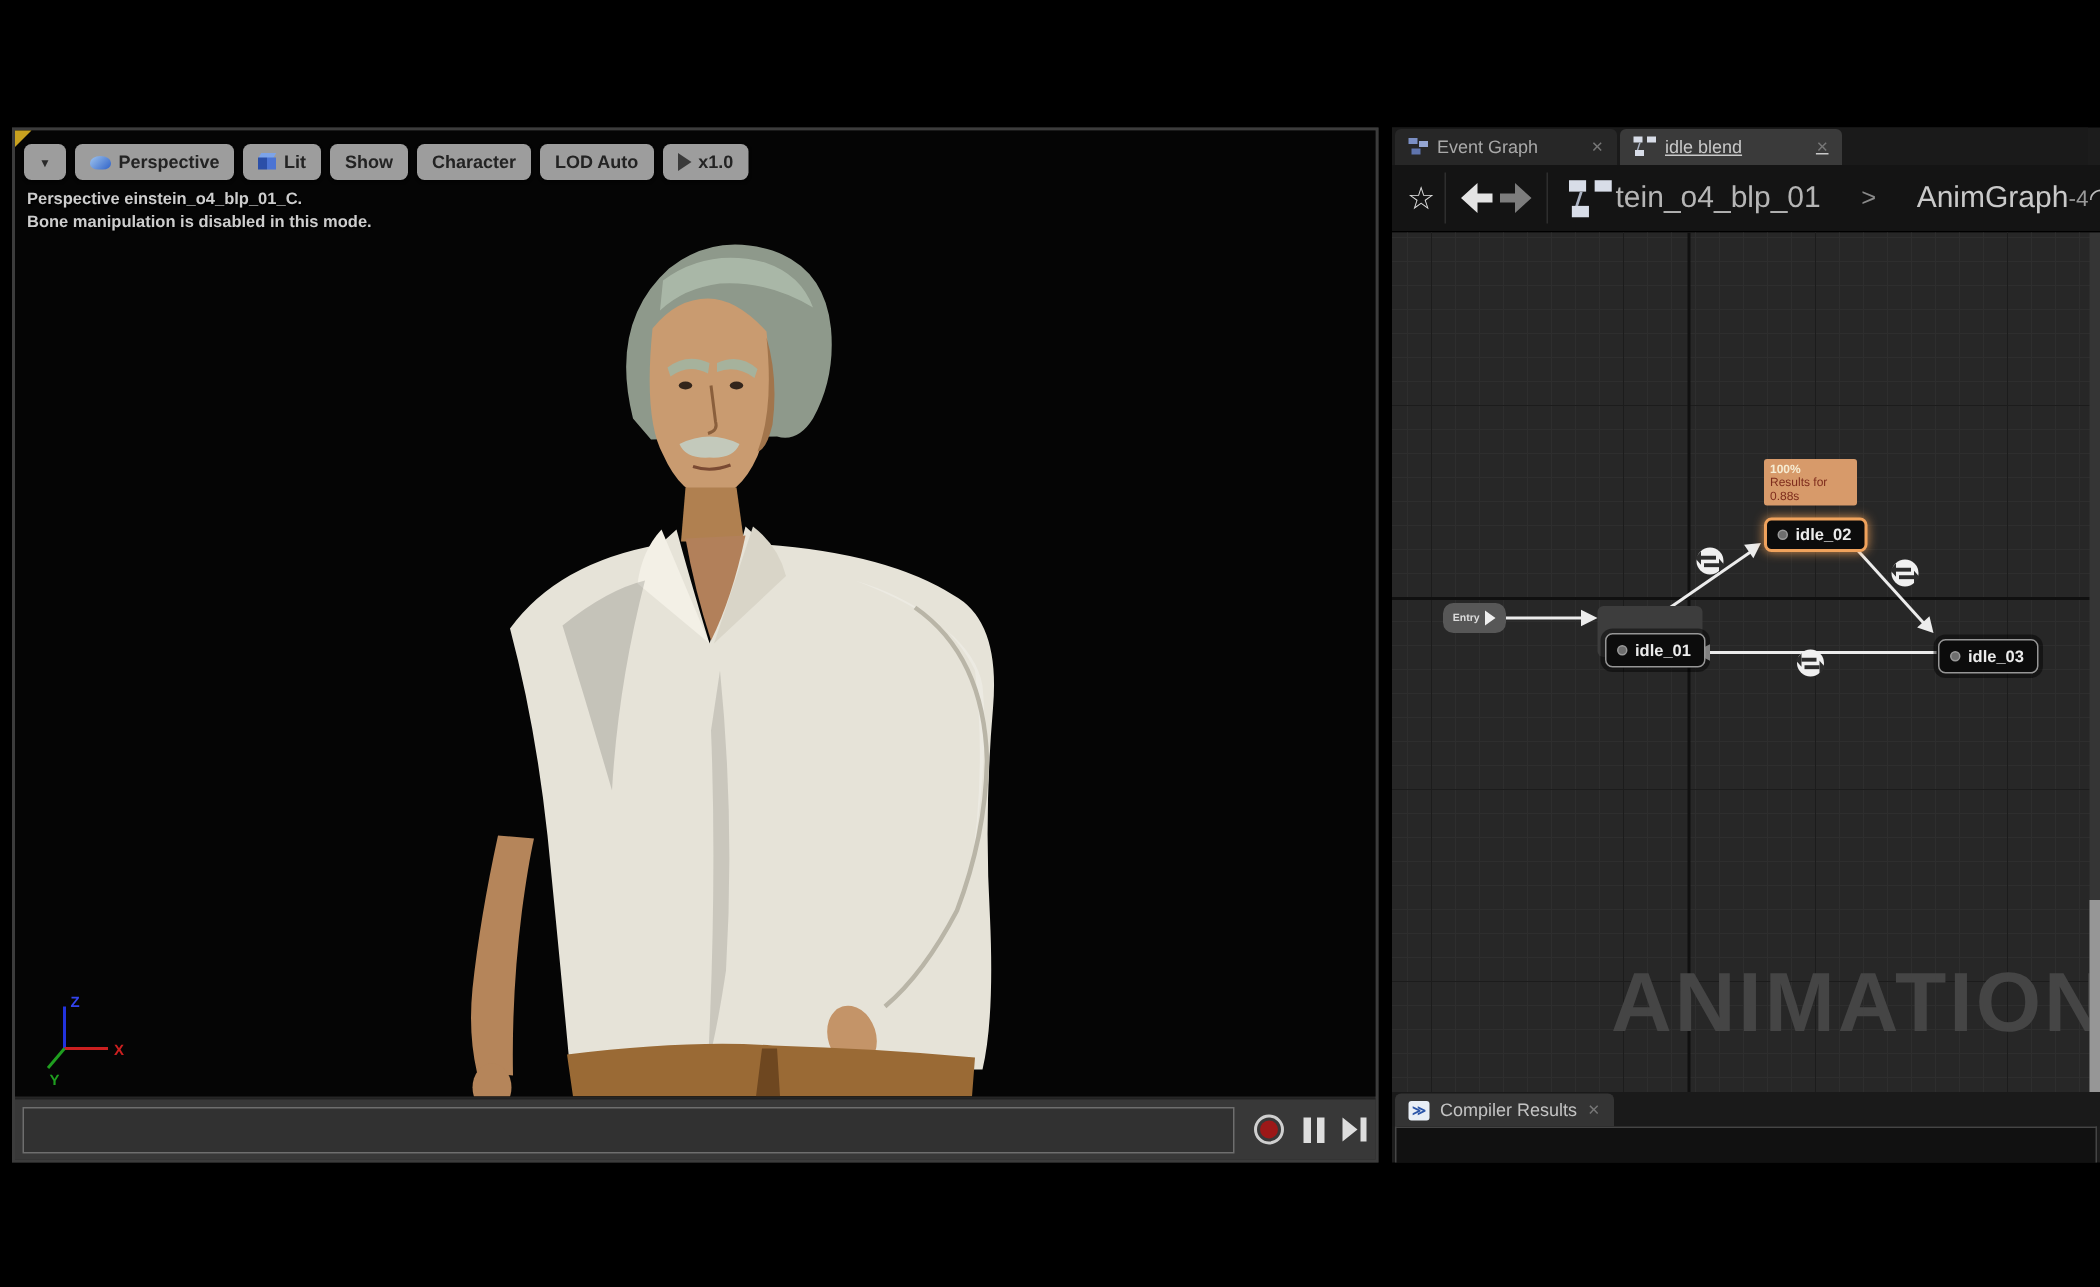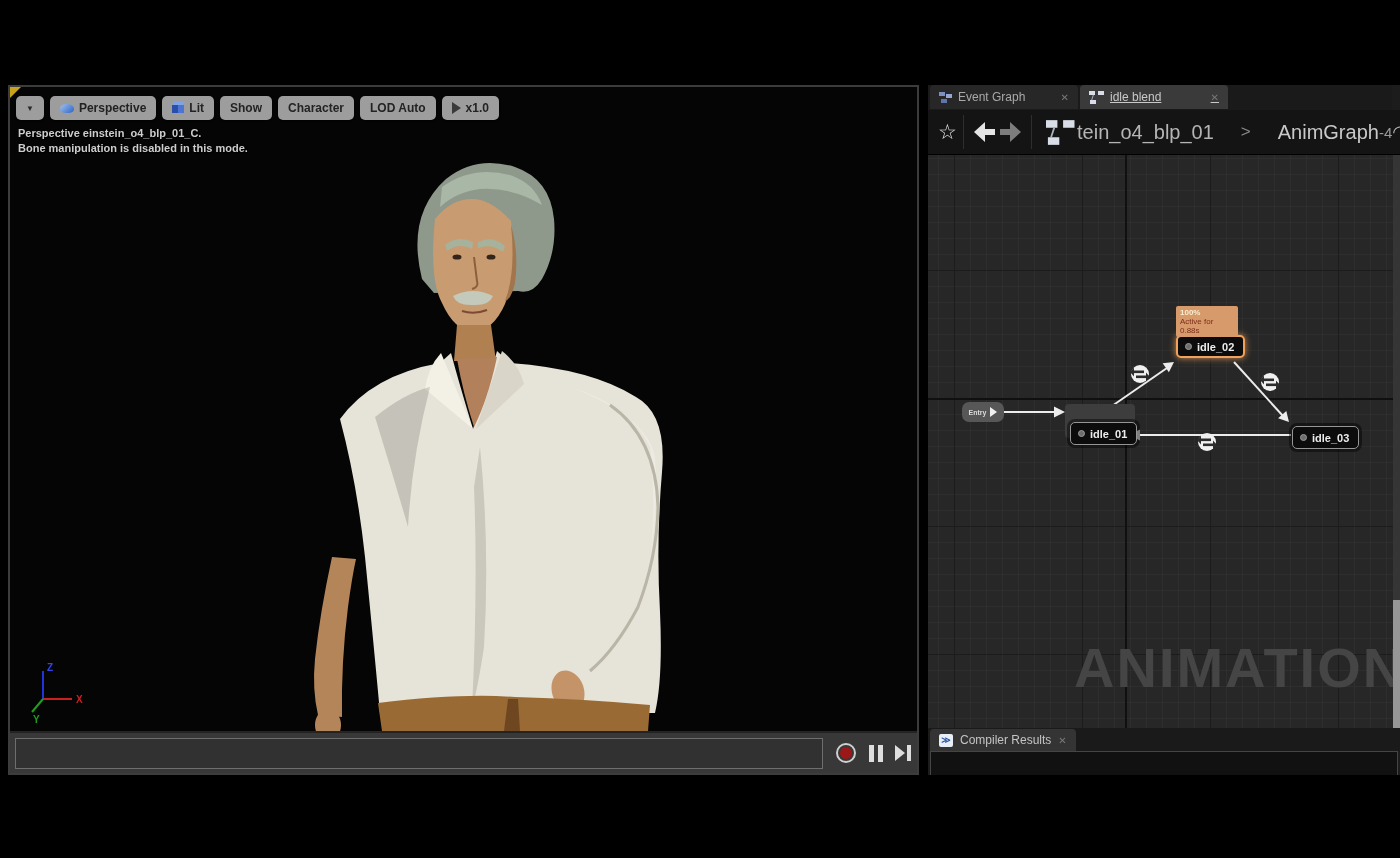--- a/index.html
+++ b/index.html
@@ -45,21 +45,21 @@
   .step-wrap { display:flex; align-items:center; gap:2px; }
   .step-tri { width:0; height:0; border-left:10px solid #dedede;
               border-top:8px solid transparent; border-bottom:8px solid transparent; }
   .step-bar { width:4px; height:16px; background:#dedede; }
   
   .axis { position:absolute; left:10px; top:570px; z-index:6; }
 
   
   .gr-panel { position:absolute; left:920px; top:0; width:472px; height:690px; background:#1c1c1c; }
   .tabbar { position:absolute; left:0; top:0; width:464px; height:25px; background:#1a1a1a;
-            display:flex; align-items:flex-start; gap:2px; padding-left:2px; }
+            display:flex; align-items:center; gap:2px; padding-left:2px; }
   .tab { height:24px; display:flex; align-items:center; gap:6px; padding:0 9px;
          border-radius:4px 4px 0 0; font:12px "Liberation Sans", sans-serif;
          color:#c9c9c9; cursor:pointer; min-width:148px; }
   .tab.inactive { background:#272727; color:#a9a9a9; }
   .tab.active { background:#3a3a3a;text-decoration:underline; }
   .tab .x { margin-left:auto; color:#777; font-size:10px; }
   .tab-ico-eg { width:13px; height:11px; position:relative; }
   .tab-ico-eg i { position:absolute; background:#7b8fc4; }
   .tab-ico-eg .a { left:0; top:0; width:6px; height:4px; }
   .tab-ico-eg .b { left:7px; top:2px; width:6px; height:4px; background:#95a6d2; }
@@ -354,23 +354,23 @@
       </div>
 
       <div class="hoverpad"></div>
       <div class="gnode" style="left:142px; top:267px;">
         <span class="dot"></span>
         <span>idle_01</span>
       </div>
 
       <div class="tooltip">
         <div class="pct">100%</div>
-        <div class="act">Active for 0.88s</div>
-      </div>
-      <div class="gnode hot" style="left:248px; top:180px;">
+        <div class="act">Results for 0.88s</div>
+      </div>
+      <div class="gnode hot" style="left:248px; top:190px;">
         <span class="dot"></span>
         <span>idle_02</span>
       </div>
 
       <div class="gnode" style="left:364px; top:271px;">
         <span class="dot"></span>
         <span>idle_03</span>
       </div>
 
       <div class="vscroll">

